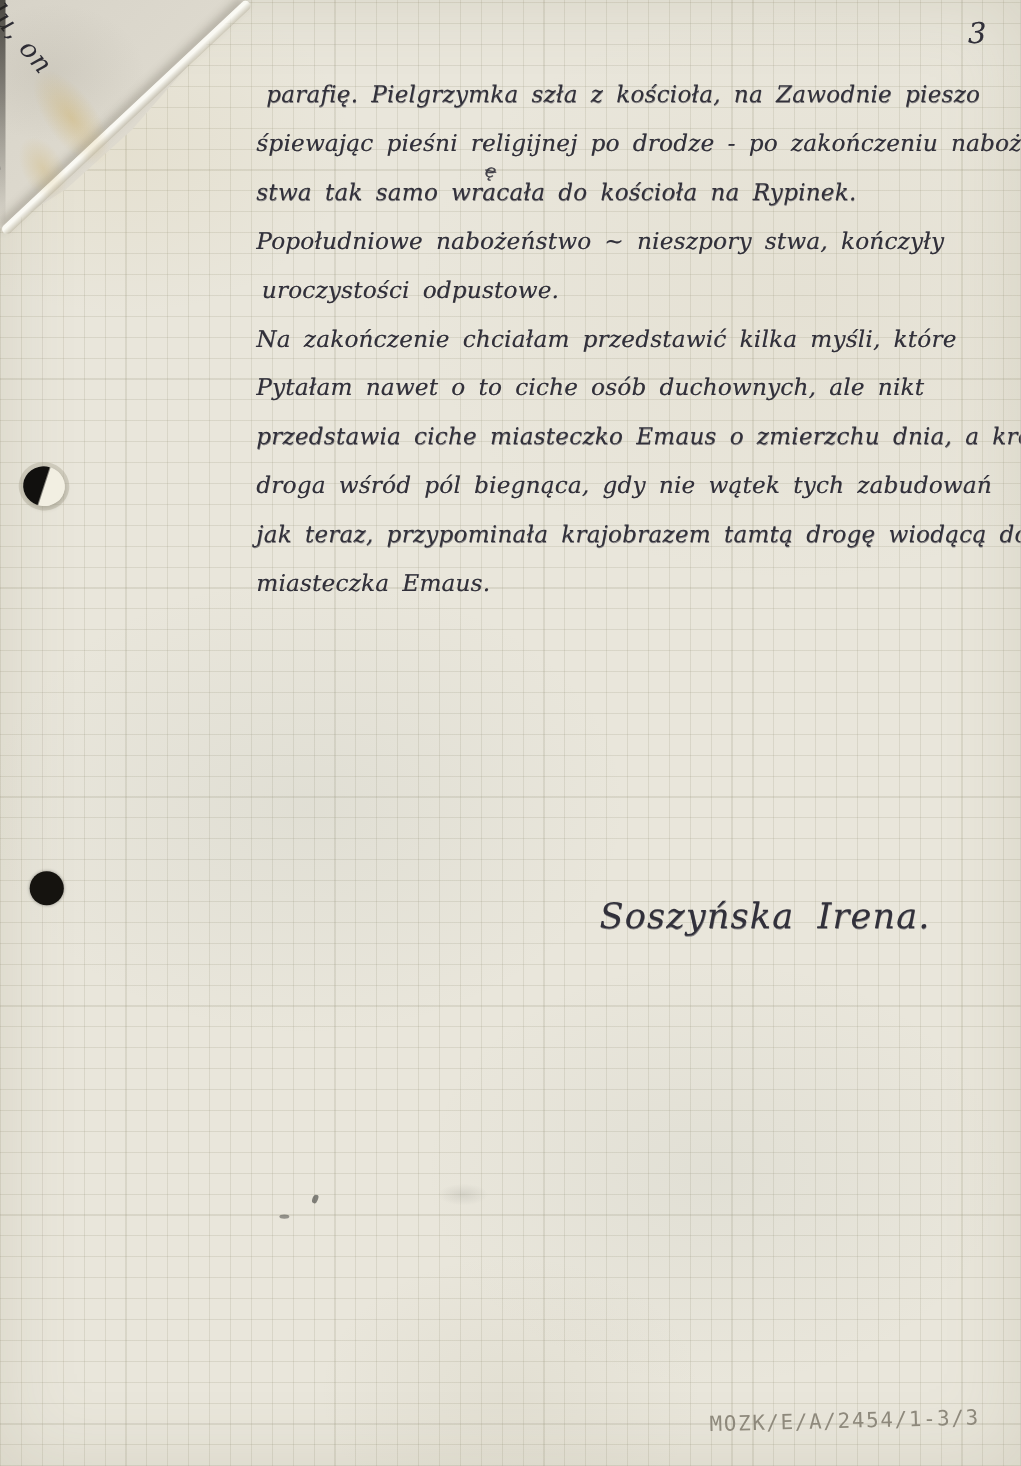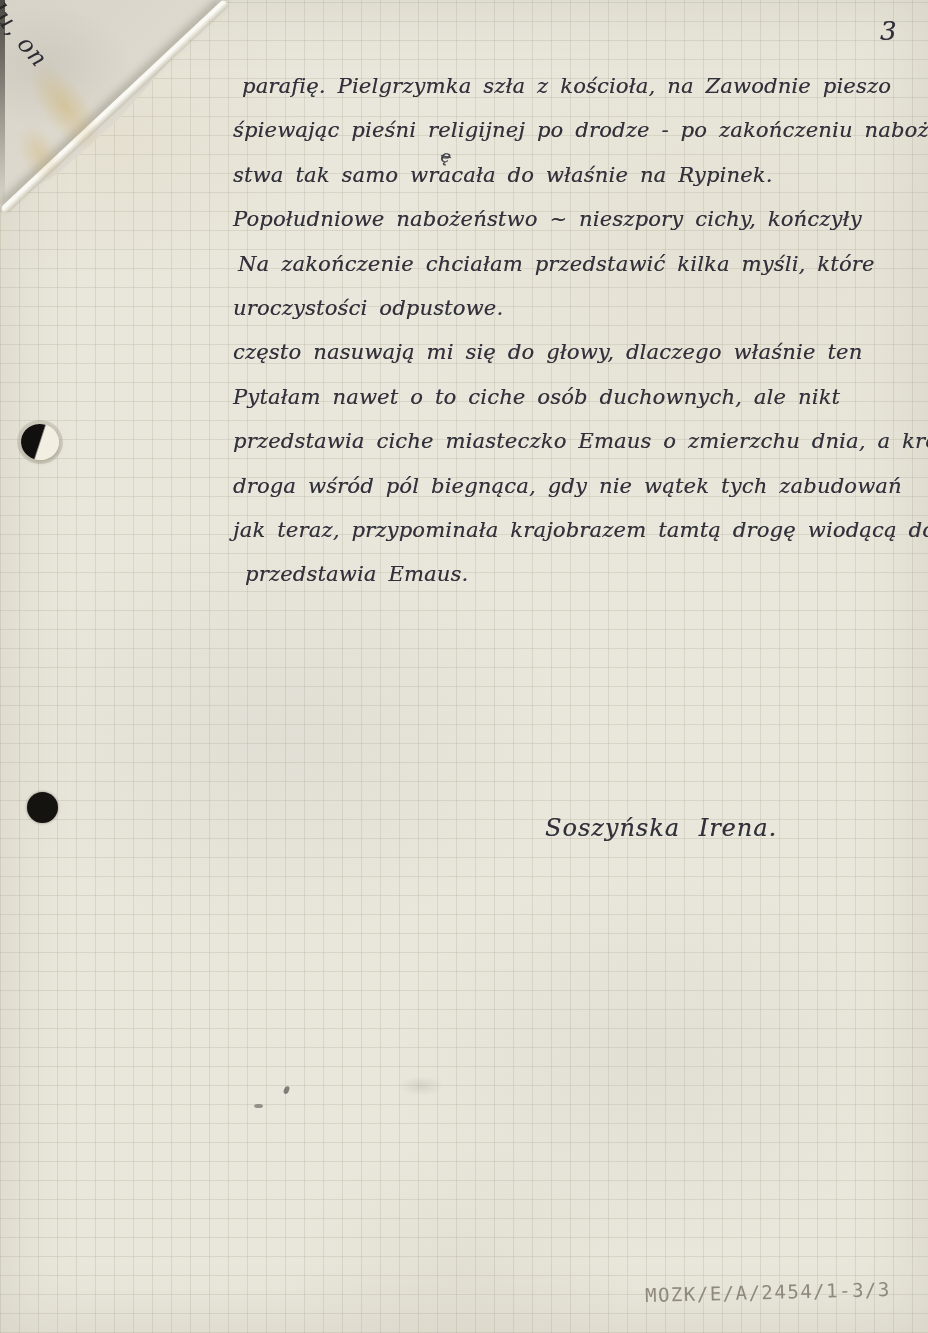--- a/index.html
+++ b/index.html
@@ -47,21 +47,21 @@
   .text-block{position:absolute;left:233px;top:64px;width:690px;z-index:6;}
   .ms-line{white-space:nowrap;height:44.4px;line-height:44.4px;font-size:21px;
     letter-spacing:0.2px;word-spacing:5px;}
   .ms-line:nth-child(1){margin-left:9px;}
   .ms-line:nth-child(5){margin-left:5px;}
   .ms-line:nth-child(12){margin-left:12px;}
   .ms-line:nth-child(13){margin-left:6px;}
   .ms-line:nth-child(15){margin-left:5px;}
   .correction{position:absolute;left:441px;top:146px;font-size:17px;z-index:6;
     text-decoration:line-through;transform:rotate(12deg);opacity:0.9;}
-  .signature{position:absolute;left:545px;top:814px;font-size:24px;z-index:6;
+  .signature{position:absolute;left:545px;top:814px;font-size:32px;z-index:6;
     letter-spacing:1px;word-spacing:10px;}
   
   .hole{position:absolute;z-index:7;border-radius:50%;}
   .hole-top{left:21px;top:424px;width:38px;height:36px;transform:rotate(8deg);
     background:linear-gradient(100deg,#11100e 48%, #f2efe2 52%);
     box-shadow:0 0 0 4px rgba(175,170,152,0.45), 1px 2px 4px rgba(90,85,70,0.35);}
   .hole-bottom{left:27px;top:792px;width:31px;height:31px;background:#15130f;
     box-shadow:0 0 3px rgba(0,0,0,0.4);}
   
   .archival{position:absolute;left:645px;top:1281px;z-index:6;
@@ -86,30 +86,29 @@
   <div class="curl-edge"></div>
   <div class="stain stain1"></div>
   <div class="stain stain2"></div>
   <div class="edge-dark"></div>
 
   <div class="page-number ink">3</div>
 
   <div class="text-block">
     <div class="ms-line ink">parafię. Pielgrzymka szła z kościoła, na Zawodnie pieszo</div>
     <div class="ms-line ink">śpiewając pieśni religijnej po drodze - po zakończeniu nabożeń=</div>
-    <div class="ms-line ink">stwa tak samo wracała do właśnie na Rypinek.</div>
-    <div class="ms-line ink">Popołudniowe nabożeństwo ~ nieszpory cichy, kończyły</div>
+    <div class="ms-line ink">stwa tak samo wracała do kościoła na Rypinek.</div>
+    <div class="ms-line ink">Popołudniowe nabożeństwo ~ nieszpory stwa, kończyły</div>
+    <div class="ms-line ink">uroczystości odpustowe.</div>
     <div class="ms-line ink">Na zakończenie chciałam przedstawić kilka myśli, które</div>
-    <div class="ms-line ink">uroczystości odpustowe.</div>
-    <div class="ms-line ink">często nasuwają mi się do głowy, dlaczego właśnie ten</div>
     <div class="ms-line ink">Pytałam nawet o to ciche osób duchownych, ale nikt</div>
     <div class="ms-line ink">przedstawia ciche miasteczko Emaus o zmierzchu dnia, a kręta</div>
     <div class="ms-line ink">droga wśród pól biegnąca, gdy nie wątek tych zabudowań</div>
     <div class="ms-line ink">jak teraz, przypominała krajobrazem tamtą drogę wiodącą do</div>
-    <div class="ms-line ink">przedstawia Emaus.</div>
+    <div class="ms-line ink">miasteczka Emaus.</div>
   </div>
 
   <span class="correction ink">ę</span>
 
   <div class="signature ink">Soszyńska Irena.</div>
 
   <div class="hole hole-top"></div>
   <div class="hole hole-bottom"></div>
 
   <div class="smudge"></div>

